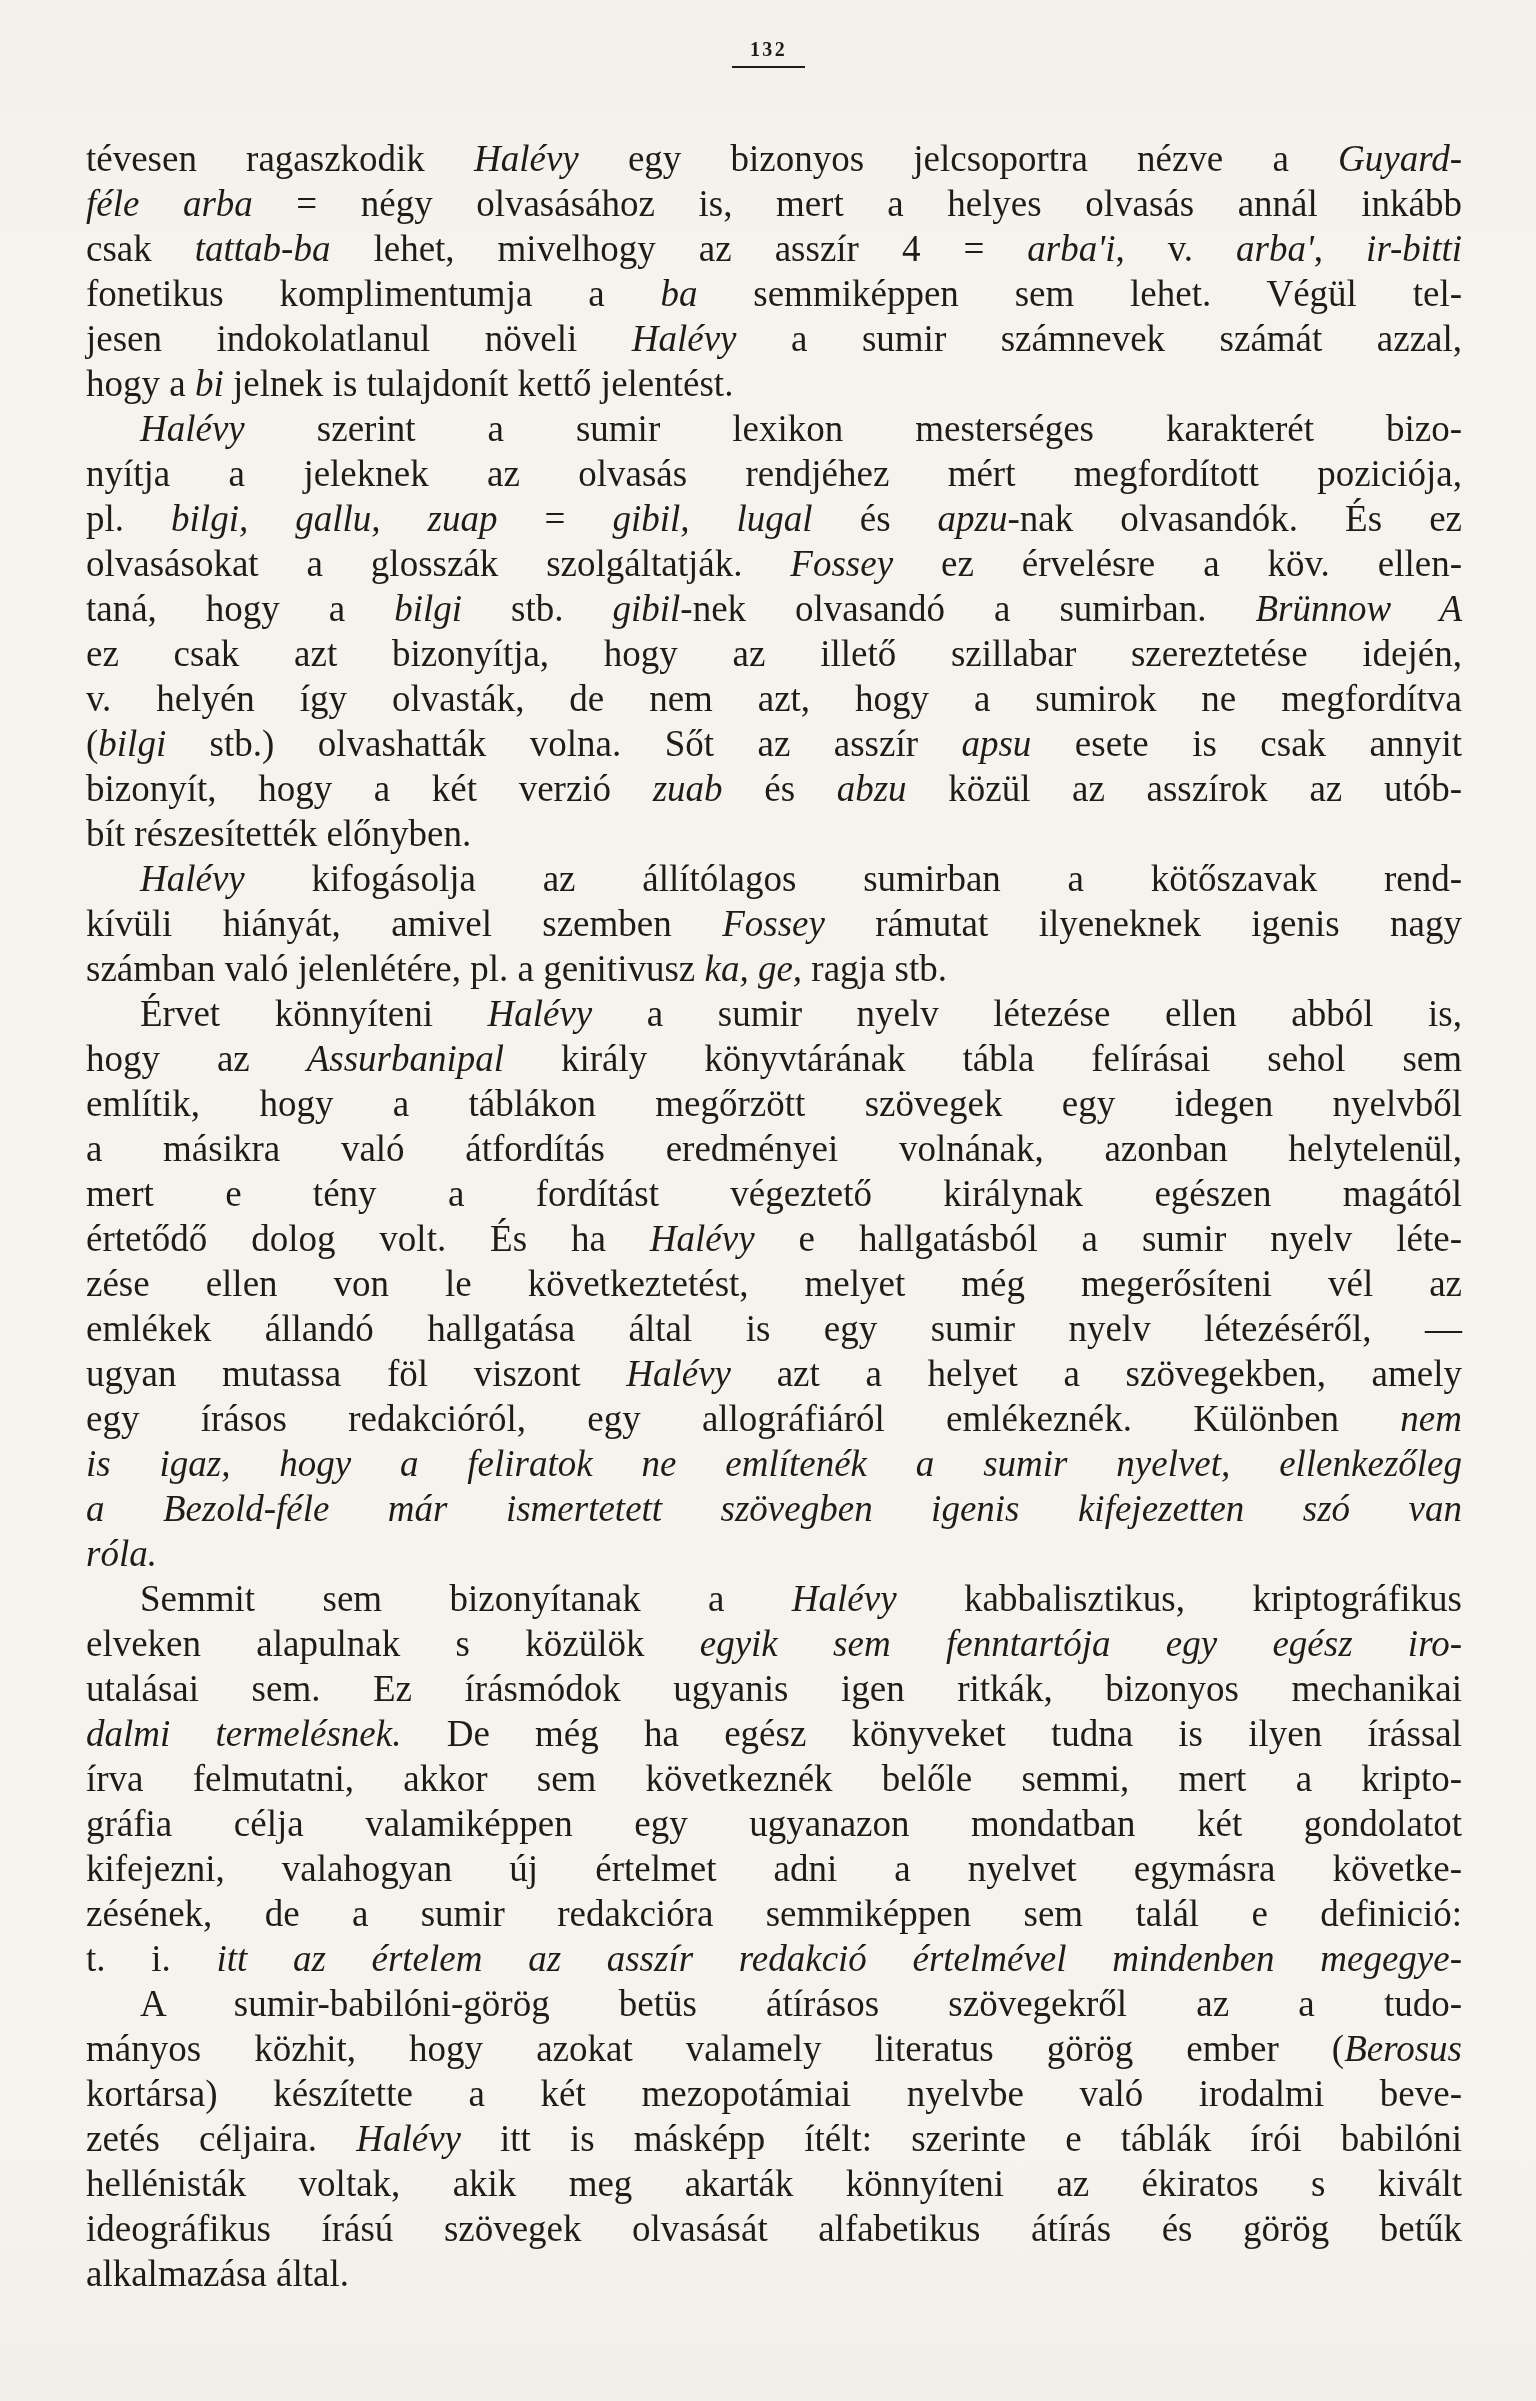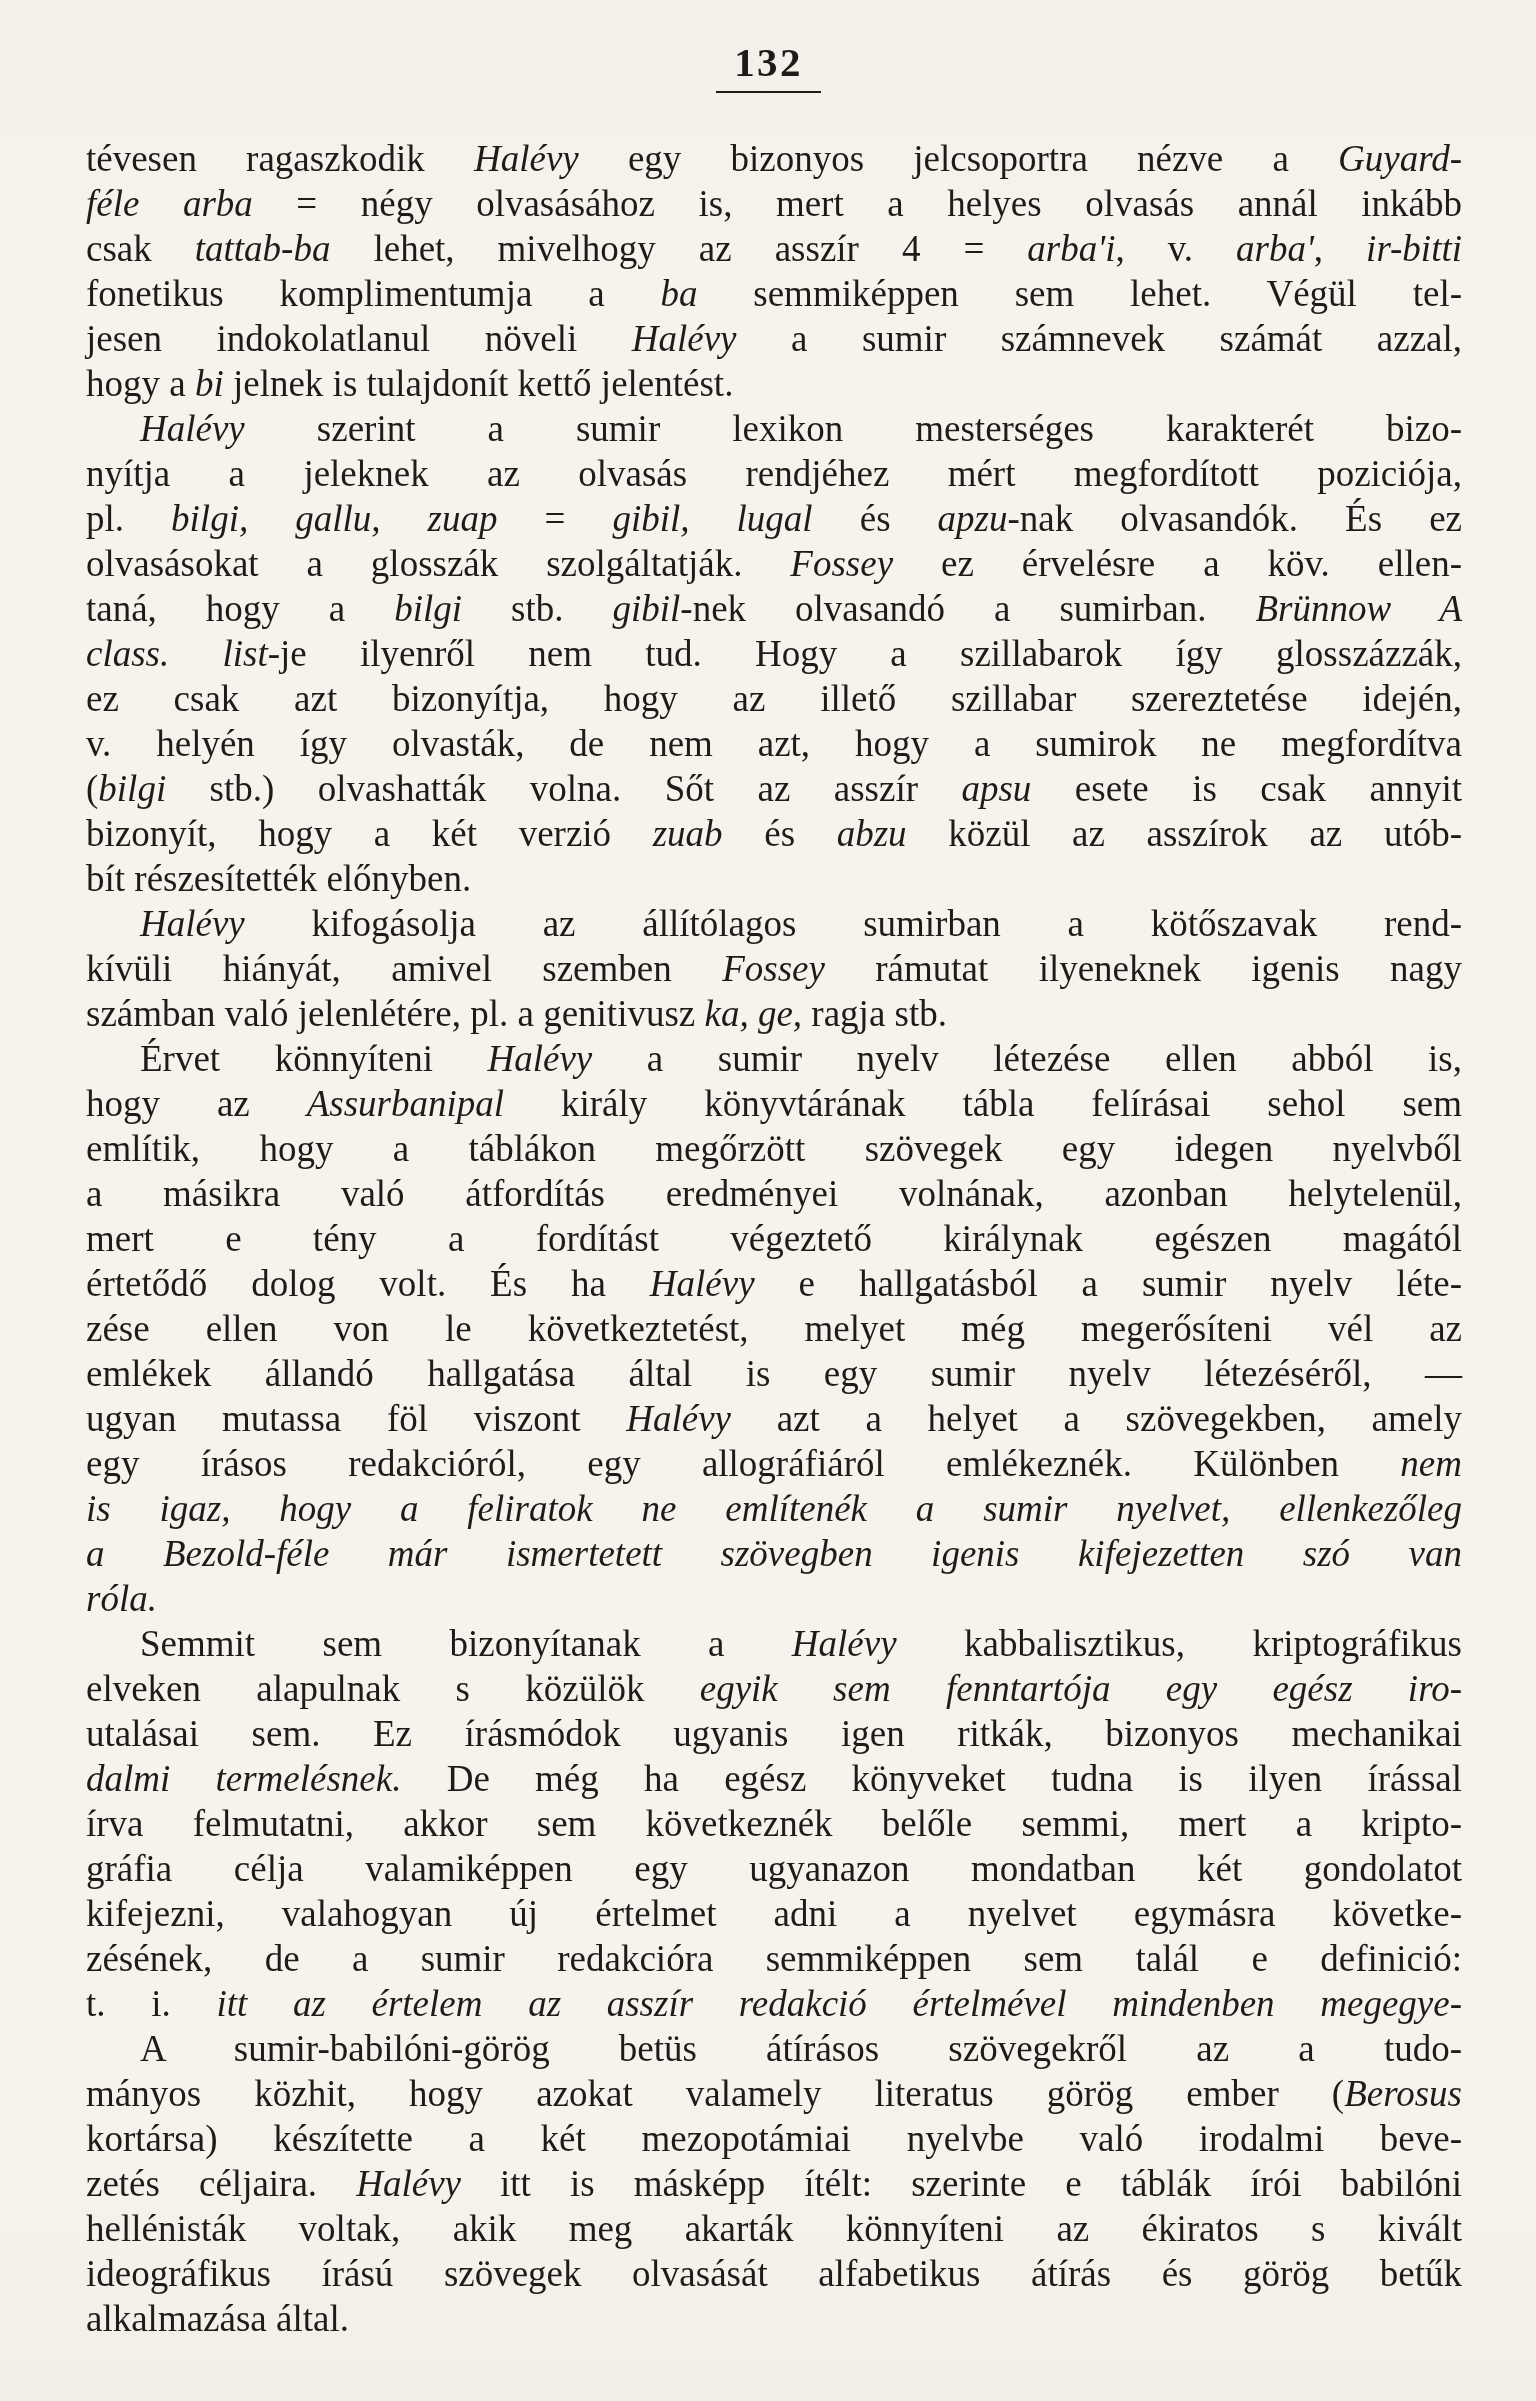--- a/index.html
+++ b/index.html
@@ -23,21 +23,21 @@
     overflow: hidden;
     padding-top: 38px;
   }
   .page-header {
     text-align: center;
     height: 48px;
     margin-bottom: 50px;
   }
   .page-number {
     display: inline-block;
-    font-size: 41px;
+    font-size: 20px;
     font-weight: bold;
     letter-spacing: 2.4px;
     padding: 0 18px 4.8px 18px;
     border-bottom: 2.9px solid var(--ink);
   }
   .text-block {
     margin-left: 86px;
     width: 1376px;
     font-size: 37px;
     line-height: 45px;
@@ -73,21 +73,20 @@
         <div class="line"><span>fonetikus komplimentumja a </span><i>ba</i><span> semmiképpen sem lehet. Végül tel-</span></div>
         <div class="line"><span>jesen indokolatlanul növeli </span><i>Halévy</i><span> a sumir számnevek számát azzal,</span></div>
         <div class="line last"><span>hogy a </span><i>bi</i><span> jelnek is tulajdonít kettő jelentést.</span></div>
       </div>
       <div class="paragraph">
         <div class="line first"><i>Halévy</i><span> szerint a sumir lexikon mesterséges karakterét bizo-</span></div>
         <div class="line"><span>nyítja a jeleknek az olvasás rendjéhez mért megfordított poziciója,</span></div>
         <div class="line"><span>pl. </span><i>bilgi, gallu, zuap</i><span> = </span><i>gibil, lugal</i><span> és </span><i>apzu</i><span>-nak olvasandók. És ez</span></div>
         <div class="line"><span>olvasásokat a glosszák szolgáltatják. </span><i>Fossey</i><span> ez érvelésre a köv. ellen-</span></div>
         <div class="line"><span>taná, hogy a </span><i>bilgi</i><span> stb. </span><i>gibil</i><span>-nek olvasandó a sumirban. </span><i>Brünnow A</i></div>
-        <div class="line"><i>class. list</i><span>-je ilyenről nem tud. Hogy a szillabarok így glosszázzák,</span></div>
         <div class="line"><span>ez csak azt bizonyítja, hogy az illető szillabar szereztetése idején,</span></div>
         <div class="line"><span>v. helyén így olvasták, de nem azt, hogy a sumirok ne megfordítva</span></div>
         <div class="line"><span>(</span><i>bilgi</i><span> stb.) olvashatták volna. Sőt az asszír </span><i>apsu</i><span> esete is csak annyit</span></div>
         <div class="line"><span>bizonyít, hogy a két verzió </span><i>zuab</i><span> és </span><i>abzu</i><span> közül az asszírok az utób-</span></div>
         <div class="line last"><span>bít részesítették előnyben.</span></div>
       </div>
       <div class="paragraph">
         <div class="line first"><i>Halévy</i><span> kifogásolja az állítólagos sumirban a kötőszavak rend-</span></div>
         <div class="line"><span>kívüli hiányát, amivel szemben </span><i>Fossey</i><span> rámutat ilyeneknek igenis nagy</span></div>
         <div class="line last"><span>számban való jelenlétére, pl. a genitivusz </span><i>ka, ge,</i><span> ragja stb.</span></div>

